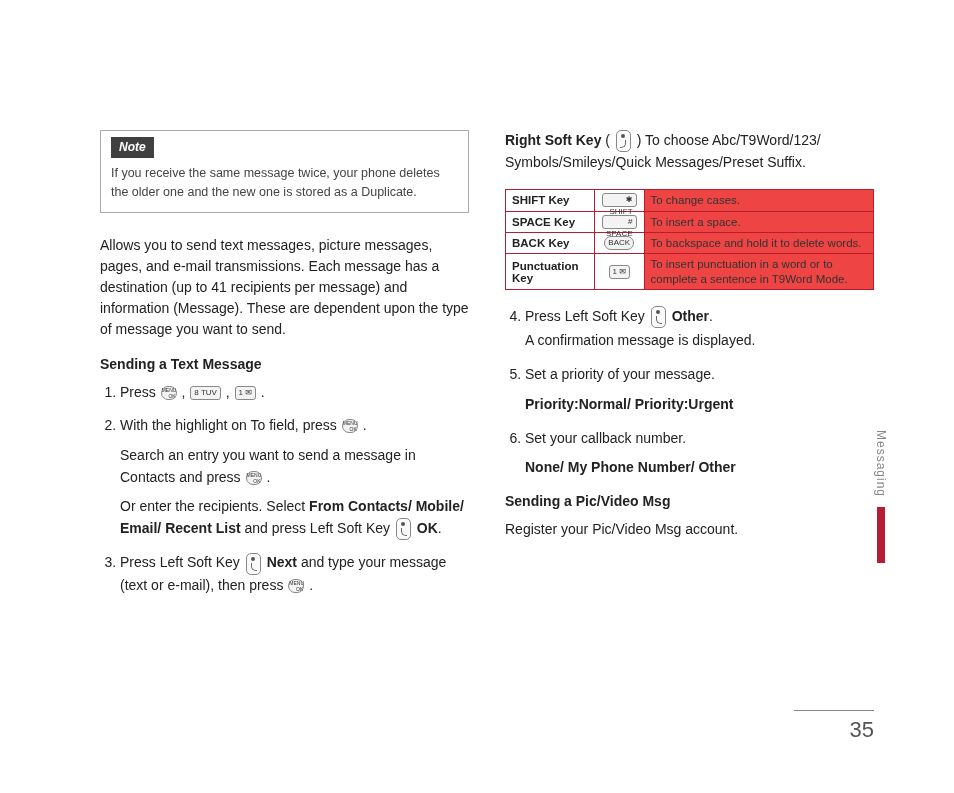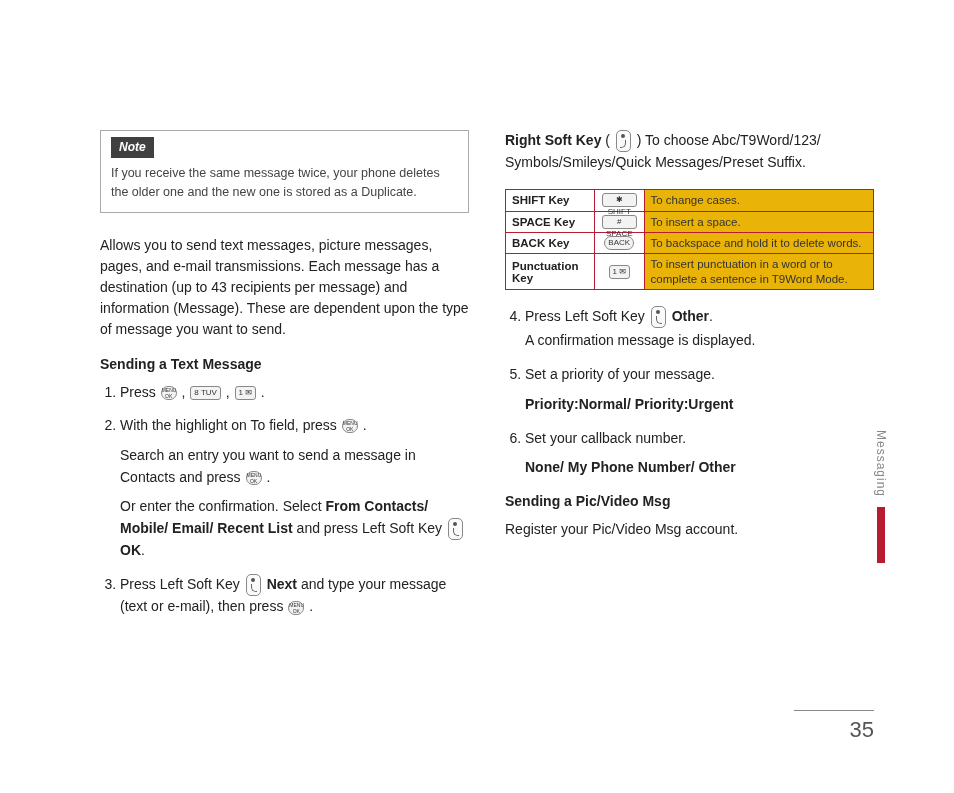--- a/index.html
+++ b/index.html
@@ -82,21 +82,21 @@
     vertical-align: middle;
     border: 1px solid #888;
     border-radius: 3px;
     padding: 0 3px;
     font-size: 8px;
     line-height: 12px;
     height: 12px;
     background: #f3f3f3;
     color: #333;
     margin: 0 1px;
-    text-align: center;
+    text-align: right;
   }
   .key-icon.round {
     border-radius: 8px;
     width: 14px;
     padding: 0;
   }
   .softkey {
     display: inline-block;
     width: 13px;
     height: 20px;
@@ -153,21 +153,21 @@
   table.keytable td.name {
     font-weight: bold;
     width: 76px;
     color: #222;
   }
   table.keytable td.icon {
     width: 30px;
     text-align: center;
   }
   table.keytable td.desc {
-    background: #eab308;
+    background: #ef4444;
     color: #333;
     line-height: 1.25;
   }
   .sidetab {
     position: absolute;
     right: 66px;
     top: 430px;
     display: flex;
     flex-direction: column;
     align-items: center;
@@ -208,21 +208,21 @@
 <div class="page">
   <div class="columns">
 
     <div class="col">
 
       <div class="note-box">
         <div class="note-tag">Note</div>
         <div>If you receive the same message twice, your phone deletes the older one and the new one is stored as a Duplicate.</div>
       </div>
 
-      <p class="body">Allows you to send text messages, picture messages, pages, and e-mail transmissions. Each message has a destination (up to 43 recipients per message) and information (Message). These are dependent upon the type of message you want to send.</p>
+      <p class="body">Allows you to send text messages, picture messages, pages, and e-mail transmissions. Each message has a destination (up to 41 recipients per message) and information (Message). These are dependent upon the type of message you want to send.</p>
 
       <div class="subhead">Sending a Text Message</div>
 
       <ol class="steps">
         <li>
           <span>Press </span>
           <span class="key-icon round" style="font-size:5px;line-height:6px;">MENU<br>OK</span>
           <span> , </span>
           <span class="key-icon">8 TUV</span>
           <span> , </span>
@@ -234,21 +234,21 @@
           <span class="key-icon round" style="font-size:5px;line-height:6px;">MENU<br>OK</span>
           <span> .</span>
 
           <div class="sub">
             <span>Search an entry you want to send a message in Contacts and press </span>
             <span class="key-icon round" style="font-size:5px;line-height:6px;">MENU<br>OK</span>
             <span> .</span>
           </div>
 
           <div class="sub">
-            <span>Or enter the confirmation. Select </span>
+            <span>Or enter the recipients. Select </span>
             <span class="bold">From Contacts/ Mobile/ Email/ Recent List</span>
             <span> and press Left Soft Key </span>
             <span class="softkey left"></span>
             <span class="bold">OK</span><span>.</span>
           </div>
         </li>
         <li>
           <span>Press Left Soft Key </span>
           <span class="softkey left"></span>
           <span class="bold">Next</span>

